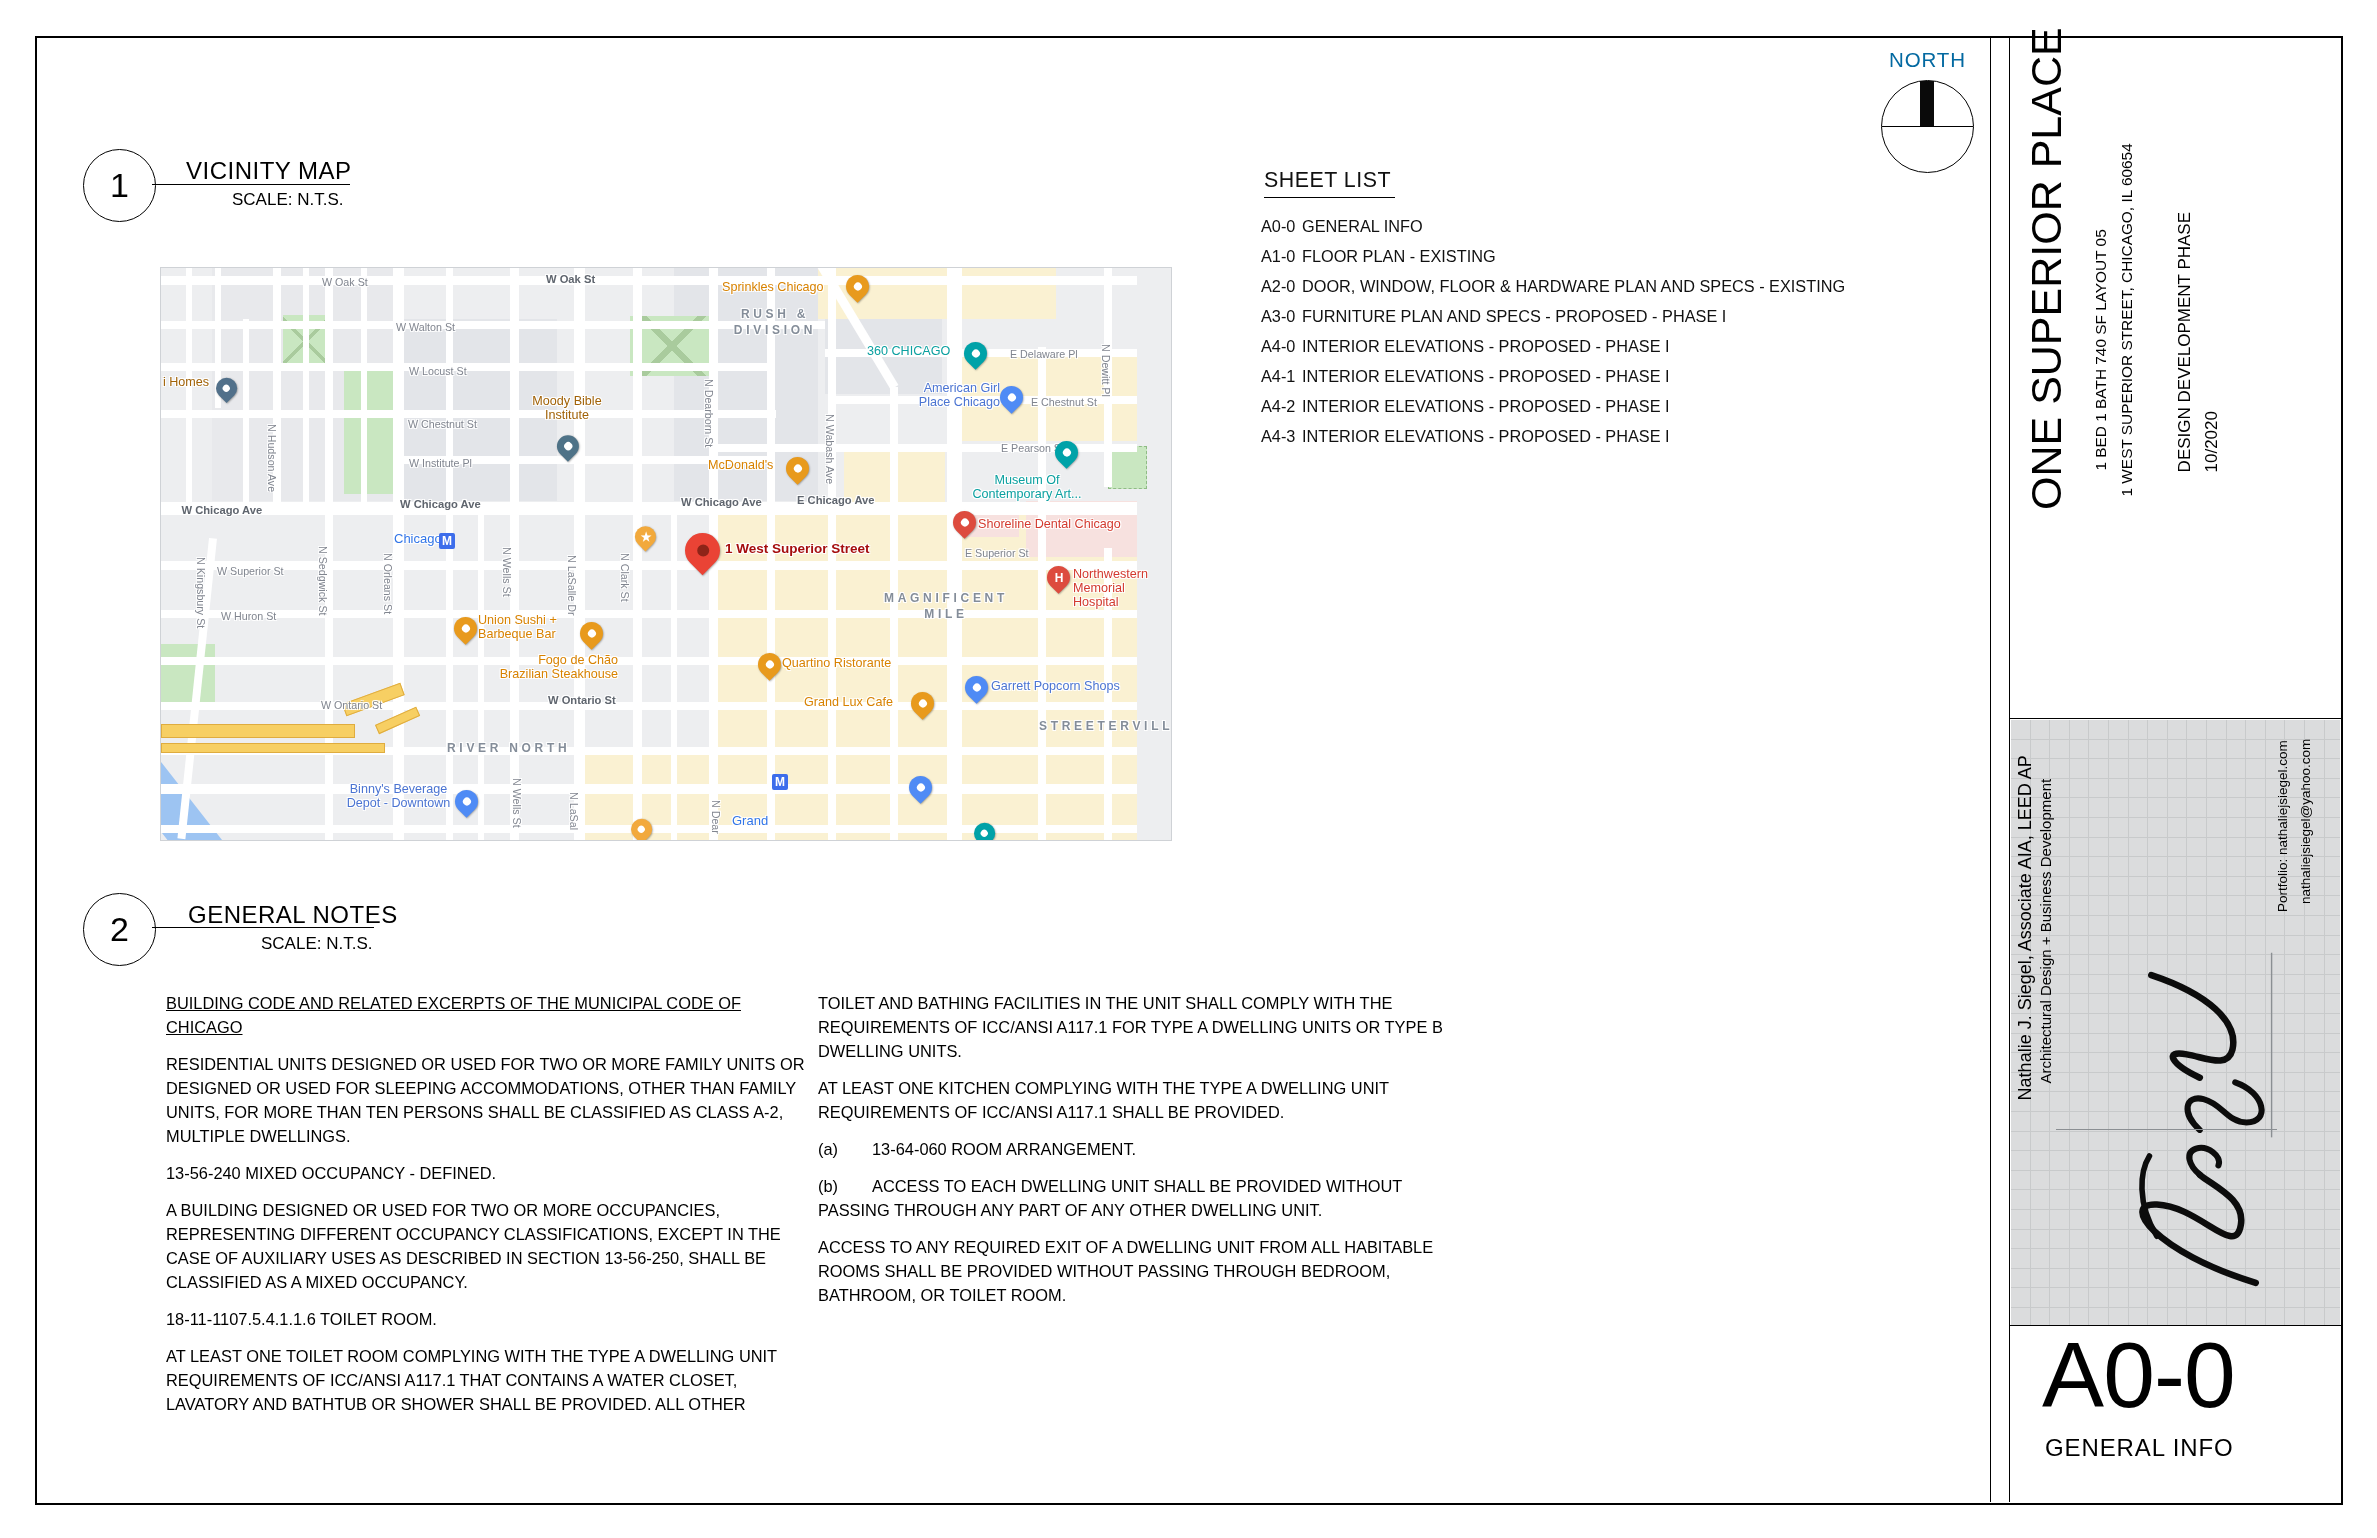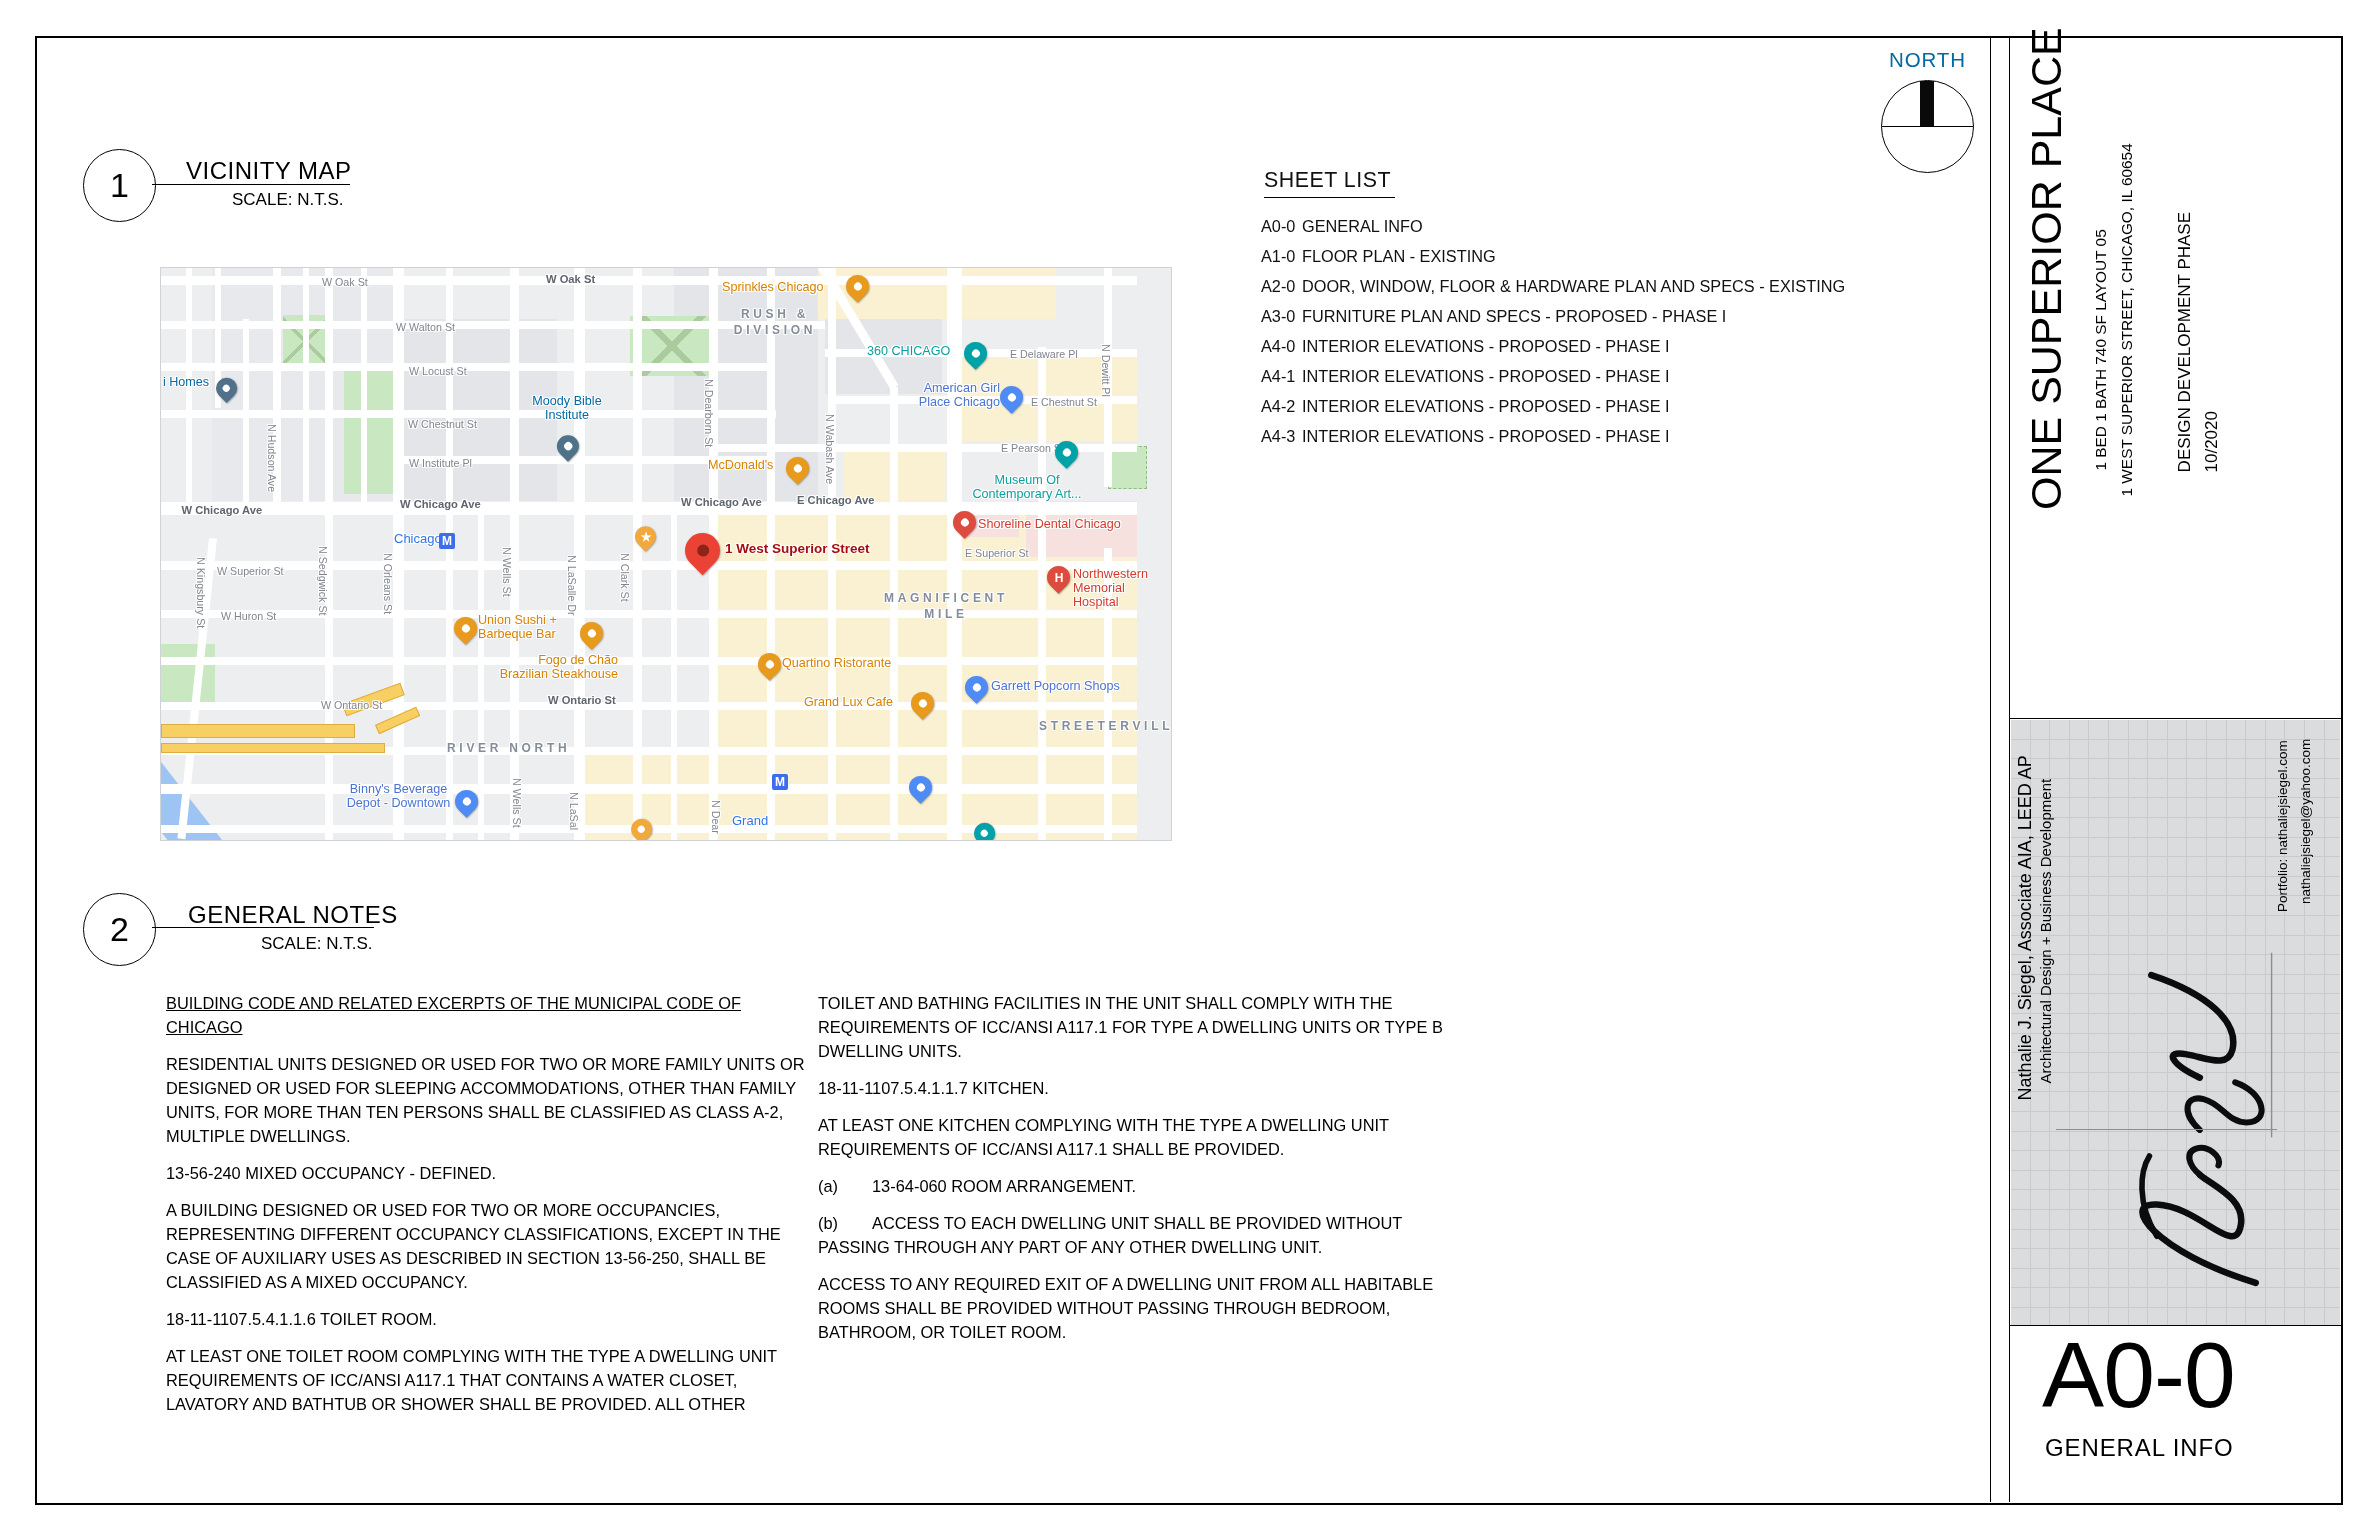--- a/index.html
+++ b/index.html
@@ -48,21 +48,21 @@
   .ml{position:absolute;white-space:pre-line;line-height:14px;
       text-shadow:-0.9px -0.9px 0 #fff,0.9px -0.9px 0 #fff,-0.9px 0.9px 0 #fff,0.9px 0.9px 0 #fff,0 0 1.9px #fff;}
   .ml.st{color:#80858F;font-size:10.7px;}
   .ml.stB{color:#5F656E;font-size:11.2px;font-weight:bold;}
   .ml.stV{writing-mode:vertical-rl;color:#80858F;font-size:10.7px;line-height:10.3px;}
   .ml.area{color:#848D99;font-size:12px;font-weight:bold;letter-spacing:3.7px;line-height:16px;}
   .ml.poiO{color:#D88200;font-size:12.6px;}
   .ml.poiB{color:#4B74D2;font-size:12.6px;}
   .ml.poiT{color:#0BA0A0;font-size:12.6px;}
   .ml.poiR{color:#D33A2F;font-size:12.6px;}
-  .ml.poiD{color:#0369a1;font-size:12.6px;}
+  .ml.poiD{color:#a16207;font-size:12.6px;}
   .ml.red{color:#A50E0E;font-size:13.5px;font-weight:bold;}
   .ml.transit{color:#3175E8;font-size:13px;}
   .pin{position:absolute;border-radius:50% 50% 50% 0;transform:rotate(-45deg);
        box-shadow:0 0.9px 1.9px rgba(0,0,0,.35);}
   .pin .dot{position:absolute;left:50%;top:50%;transform:translate(-50%,-50%);
             background:#fff;border-radius:50%;}
   .pin .glyph{position:absolute;left:50%;top:50%;transform:translate(-50%,-50%) rotate(45deg);
               color:#fff;font-weight:bold;font-size:12px;}
   .mbox{position:absolute;width:16px;height:16px;background:#3D6DEB;border-radius:1.9px;color:#fff;
         font-size:12px;font-weight:bold;display:flex;align-items:center;justify-content:center;}
@@ -331,21 +331,20 @@
   <div class="notes c1" id="notes1">
       <div class="np u">BUILDING CODE AND RELATED EXCERPTS OF THE MUNICIPAL CODE OF CHICAGO</div>
       <div class="np">RESIDENTIAL UNITS DESIGNED OR USED FOR TWO OR MORE FAMILY UNITS OR DESIGNED OR USED FOR SLEEPING ACCOMMODATIONS, OTHER THAN FAMILY UNITS, FOR MORE THAN TEN PERSONS SHALL BE CLASSIFIED AS CLASS A-2, MULTIPLE DWELLINGS.</div>
       <div class="np">13-56-240 MIXED OCCUPANCY - DEFINED.</div>
       <div class="np">A BUILDING DESIGNED OR USED FOR TWO OR MORE OCCUPANCIES, REPRESENTING DIFFERENT OCCUPANCY CLASSIFICATIONS, EXCEPT IN THE CASE OF AUXILIARY USES AS DESCRIBED IN SECTION 13-56-250, SHALL BE CLASSIFIED AS A MIXED OCCUPANCY.</div>
       <div class="np">18-11-1107.5.4.1.1.6 TOILET ROOM.</div>
       <div class="np">AT LEAST ONE TOILET ROOM COMPLYING WITH THE TYPE A DWELLING UNIT REQUIREMENTS OF ICC/ANSI A117.1 THAT CONTAINS A WATER CLOSET, LAVATORY AND BATHTUB OR SHOWER SHALL BE PROVIDED. ALL OTHER</div>
     </div>
   <div class="notes c2" id="notes2">
       <div class="np">TOILET AND BATHING FACILITIES IN THE UNIT SHALL COMPLY WITH THE REQUIREMENTS OF ICC/ANSI A117.1 FOR TYPE A DWELLING UNITS OR TYPE B DWELLING UNITS.</div>
-      <div class="np">18-11-1107.5.4.1.1.7 KITCHEN.</div>
       <div class="np">AT LEAST ONE KITCHEN COMPLYING WITH THE TYPE A DWELLING UNIT REQUIREMENTS OF ICC/ANSI A117.1 SHALL BE PROVIDED.</div>
       <div class="np"><span class="hang">(a)</span>13-64-060 ROOM ARRANGEMENT.</div>
       <div class="np"><span class="hang">(b)</span>ACCESS TO EACH DWELLING UNIT SHALL BE PROVIDED WITHOUT PASSING THROUGH ANY PART OF ANY OTHER DWELLING UNIT.</div>
       <div class="np">ACCESS TO ANY REQUIRED EXIT OF A DWELLING UNIT FROM ALL HABITABLE ROOMS SHALL BE PROVIDED WITHOUT PASSING THROUGH BEDROOM, BATHROOM, OR TOILET ROOM.</div>
     </div>
 
   <div class="tbbox"></div>
   <div class="tbdiv" style="top:718px;"></div>
   <div class="tbdiv" style="top:1325px;"></div>
   <div class="tb-grid"></div>

